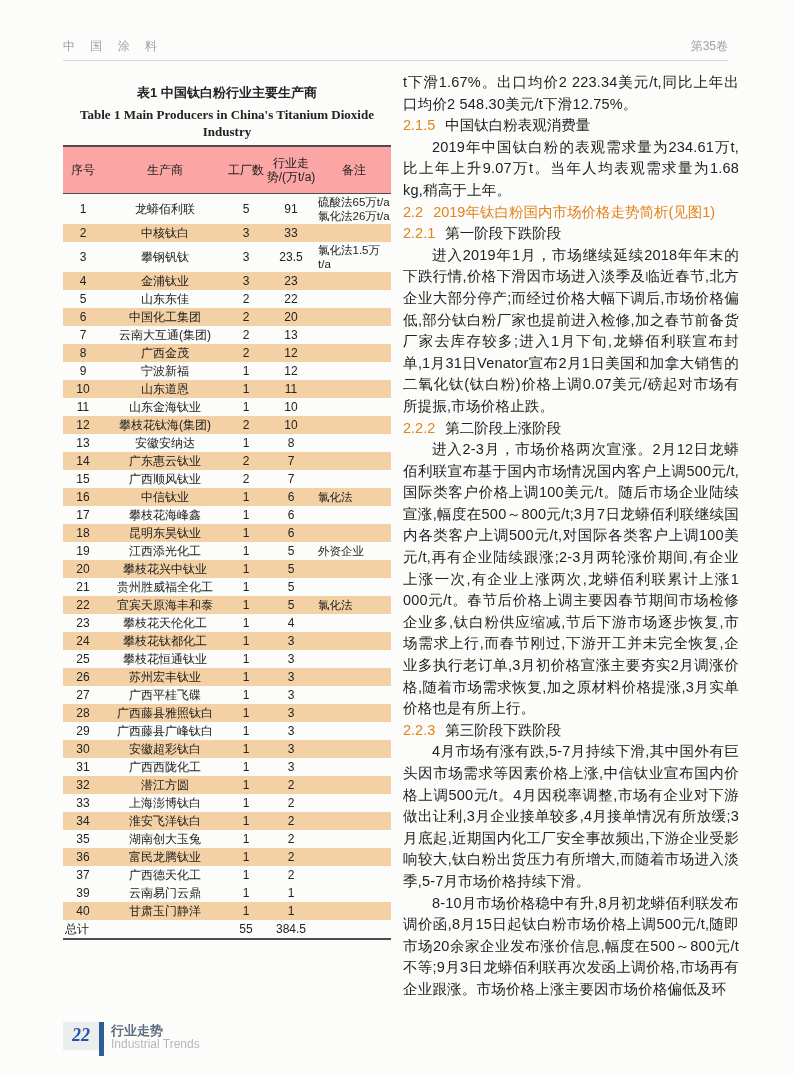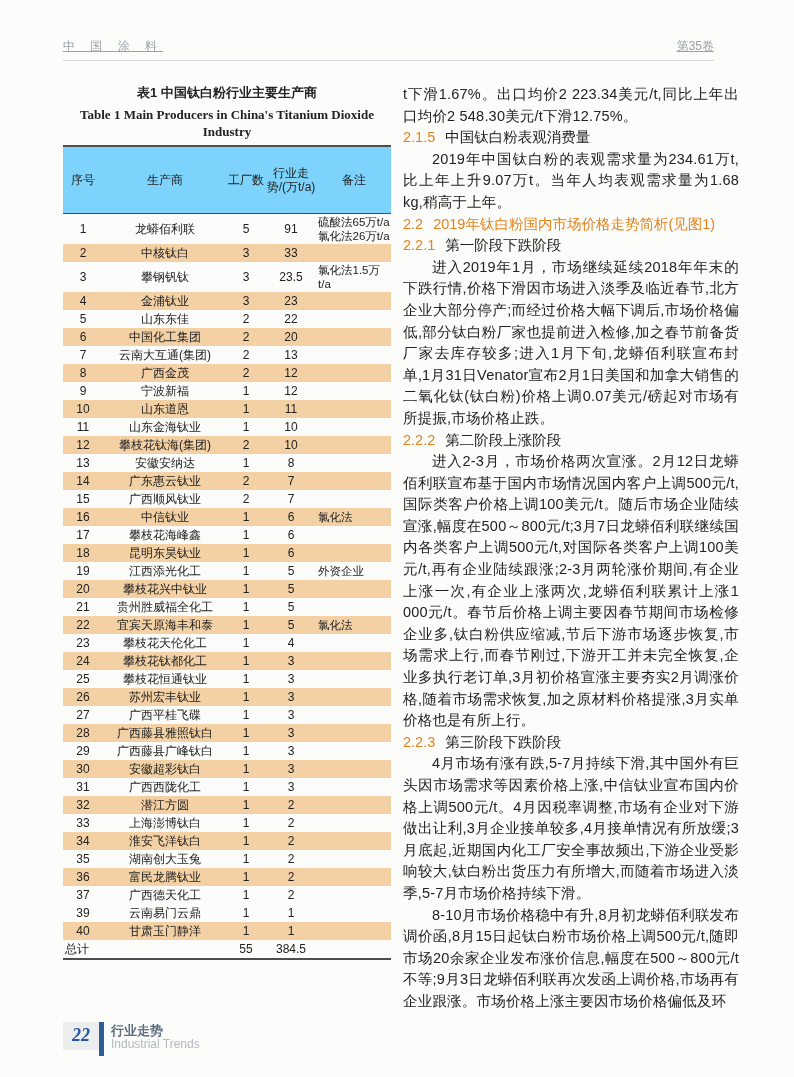--- a/index.html
+++ b/index.html
@@ -4,41 +4,41 @@
 <style>
   html,body{margin:0;padding:0;}
   body{
     width:794px;height:1077px;position:relative;
     background:#fcfcfa;color:#222;
     font-family:"Liberation Sans","DejaVu Sans",sans-serif;
     overflow:hidden;
   }
   
   .runhead{
-    position:absolute;left:63px;right:80px;top:38px;
+    position:absolute;left:63px;right:66px;top:38px;
     display:flex;justify-content:space-between;align-items:flex-end;
     border-bottom:1px solid #d6d9db;padding-bottom:5px;
-    color:#9ba1a8;font-size:12px;text-decoration:underline;
+    color:#9ba1a8;font-size:12px;
   }
   .journal{letter-spacing:6px;}
   
   .col-left{position:absolute;left:63px;top:84px;width:328px;}
-  .col-right{position:absolute;left:403px;top:84px;width:336px;}
+  .col-right{position:absolute;left:403px;top:72px;width:336px;}
   
   .cap-zh{font-size:13px;font-weight:bold;text-align:center;margin:0 0 4px 0;}
   .cap-en{font-family:"Liberation Serif","DejaVu Serif",serif;font-weight:bold;
           font-size:13px;text-align:center;margin:0 0 5px 0;line-height:17px;}
   
   table.producers{
     width:100%;border-collapse:collapse;font-size:12px;
     border-top:2px solid #4d4d4d;border-bottom:2px solid #4d4d4d;
   }
   table.producers thead th{
-    background:#7dd3fc;font-weight:normal;vertical-align:middle;
-    padding:19px 1px;line-height:14px;border-bottom:1.5px solid #4d4d4d;
+    background:#fca5a5;font-weight:normal;vertical-align:middle;
+    padding:9px 1px;line-height:14px;border-bottom:1.5px solid #4d4d4d;
   }
   table.producers td{
     text-align:center;padding:1px 1px;line-height:16px;vertical-align:middle;
   }
   table.producers tr.alt{background:#f3d1a4;}
   table.producers td.remark{text-align:left;font-size:11.5px;white-space:pre-line;line-height:14px;}
   col.c-no{width:40px;} col.c-prod{width:124px;} col.c-fact{width:38px;}
   col.c-cap{width:52px;} col.c-rem{width:74px;}
   tfoot td{padding:2px 1px;text-align:center;}
   tfoot td.tot-label{text-align:left;padding-left:2px;}

